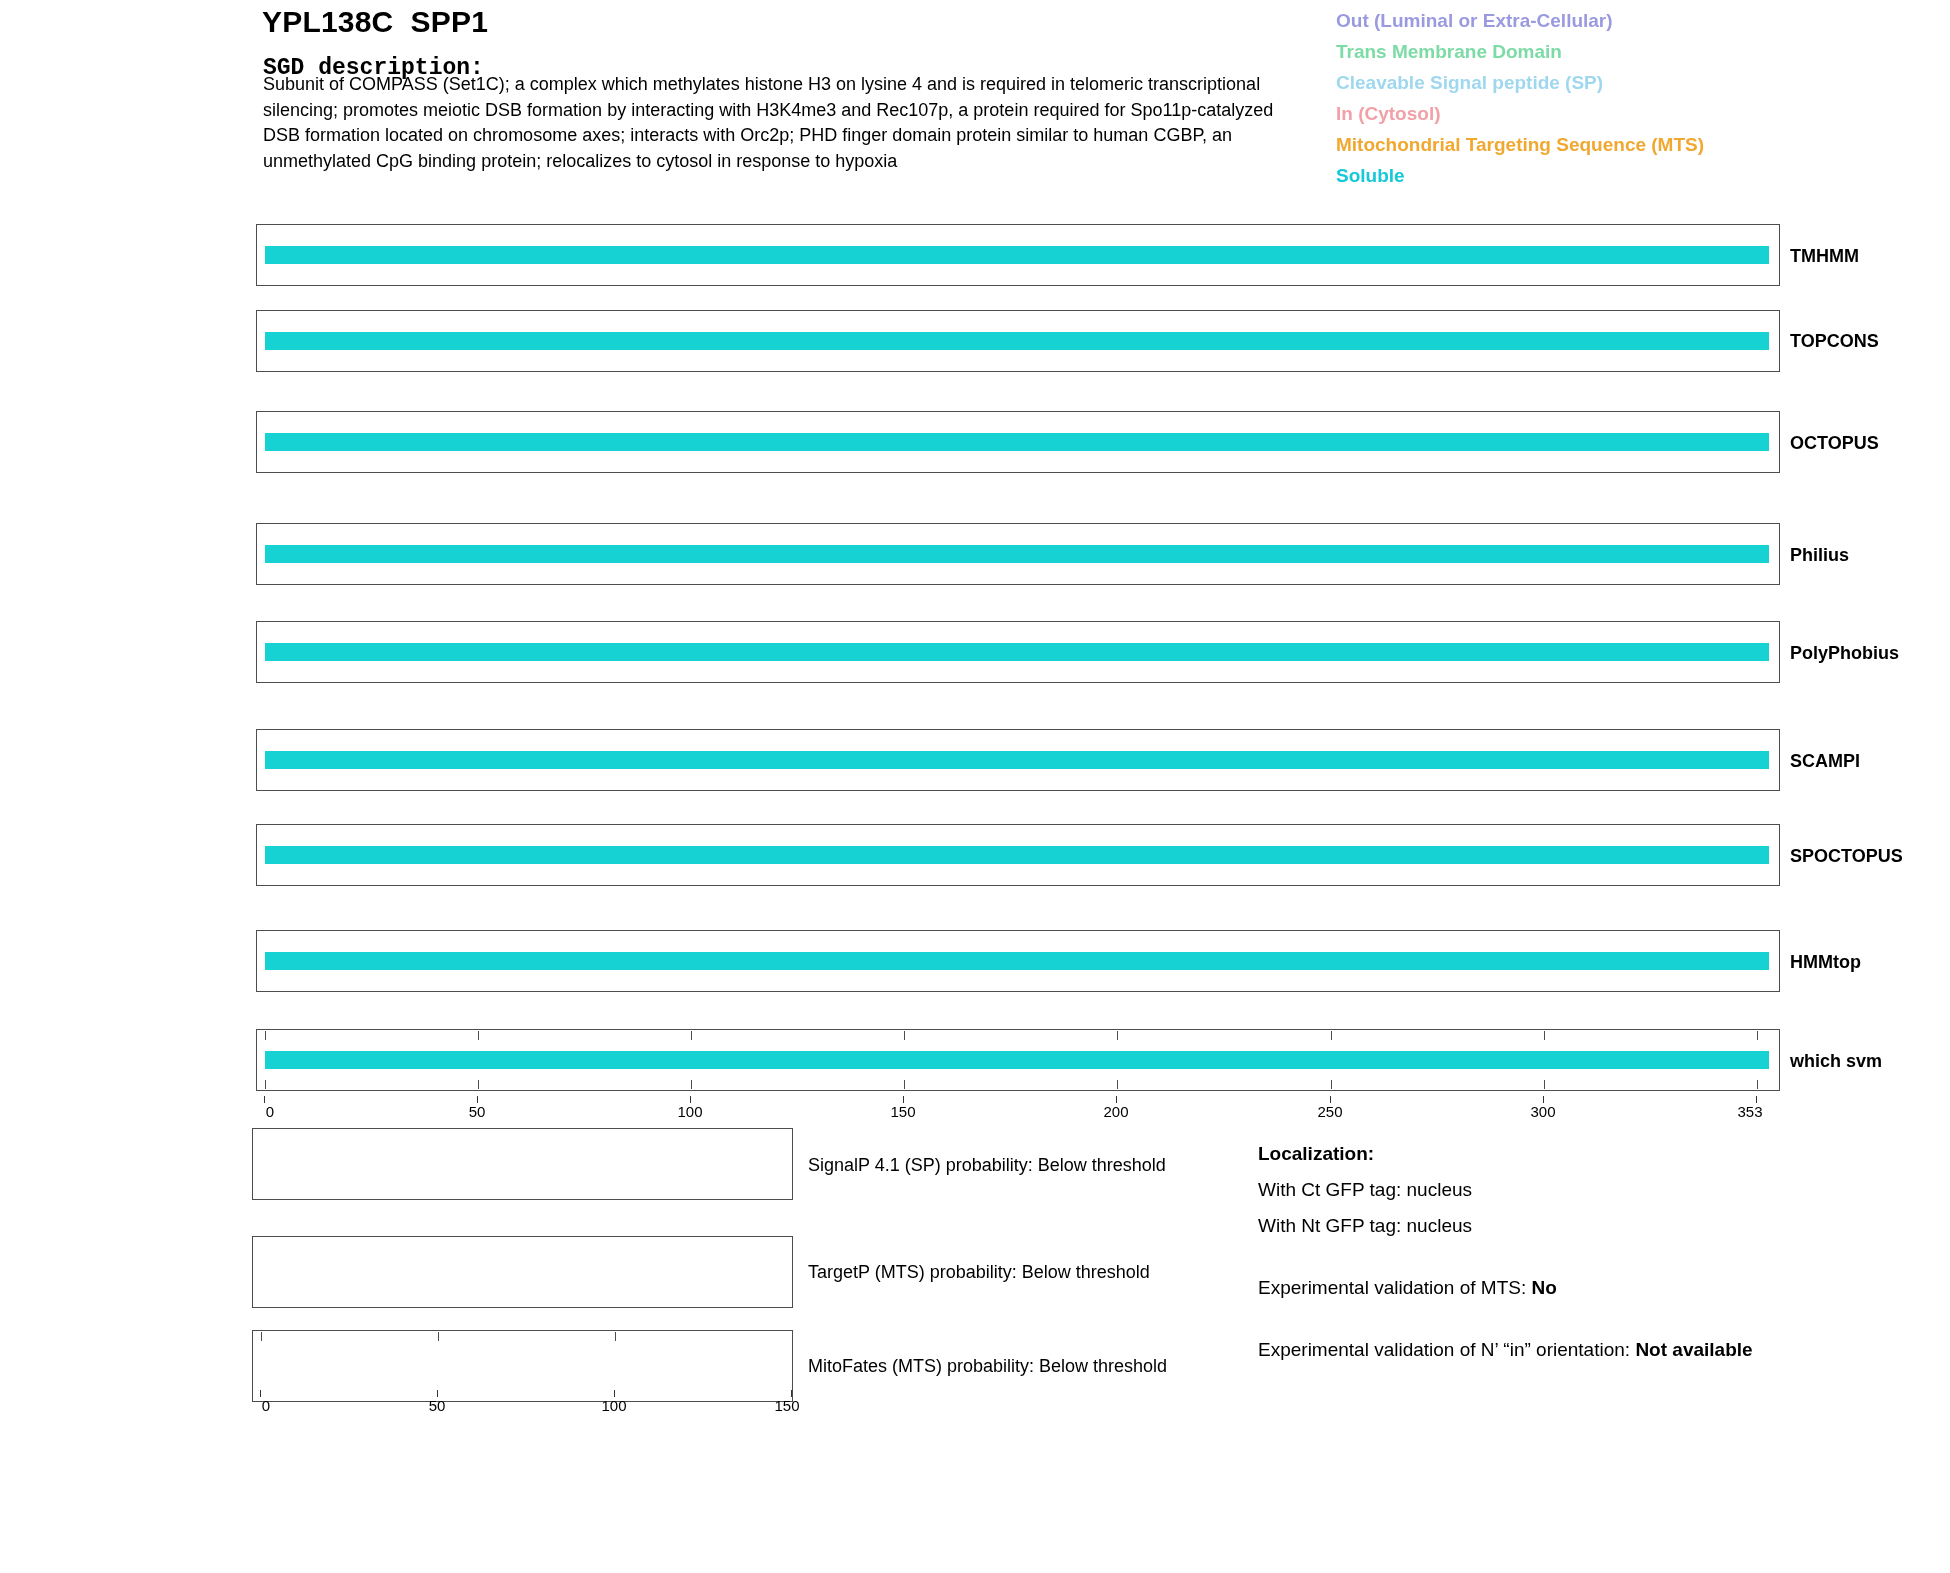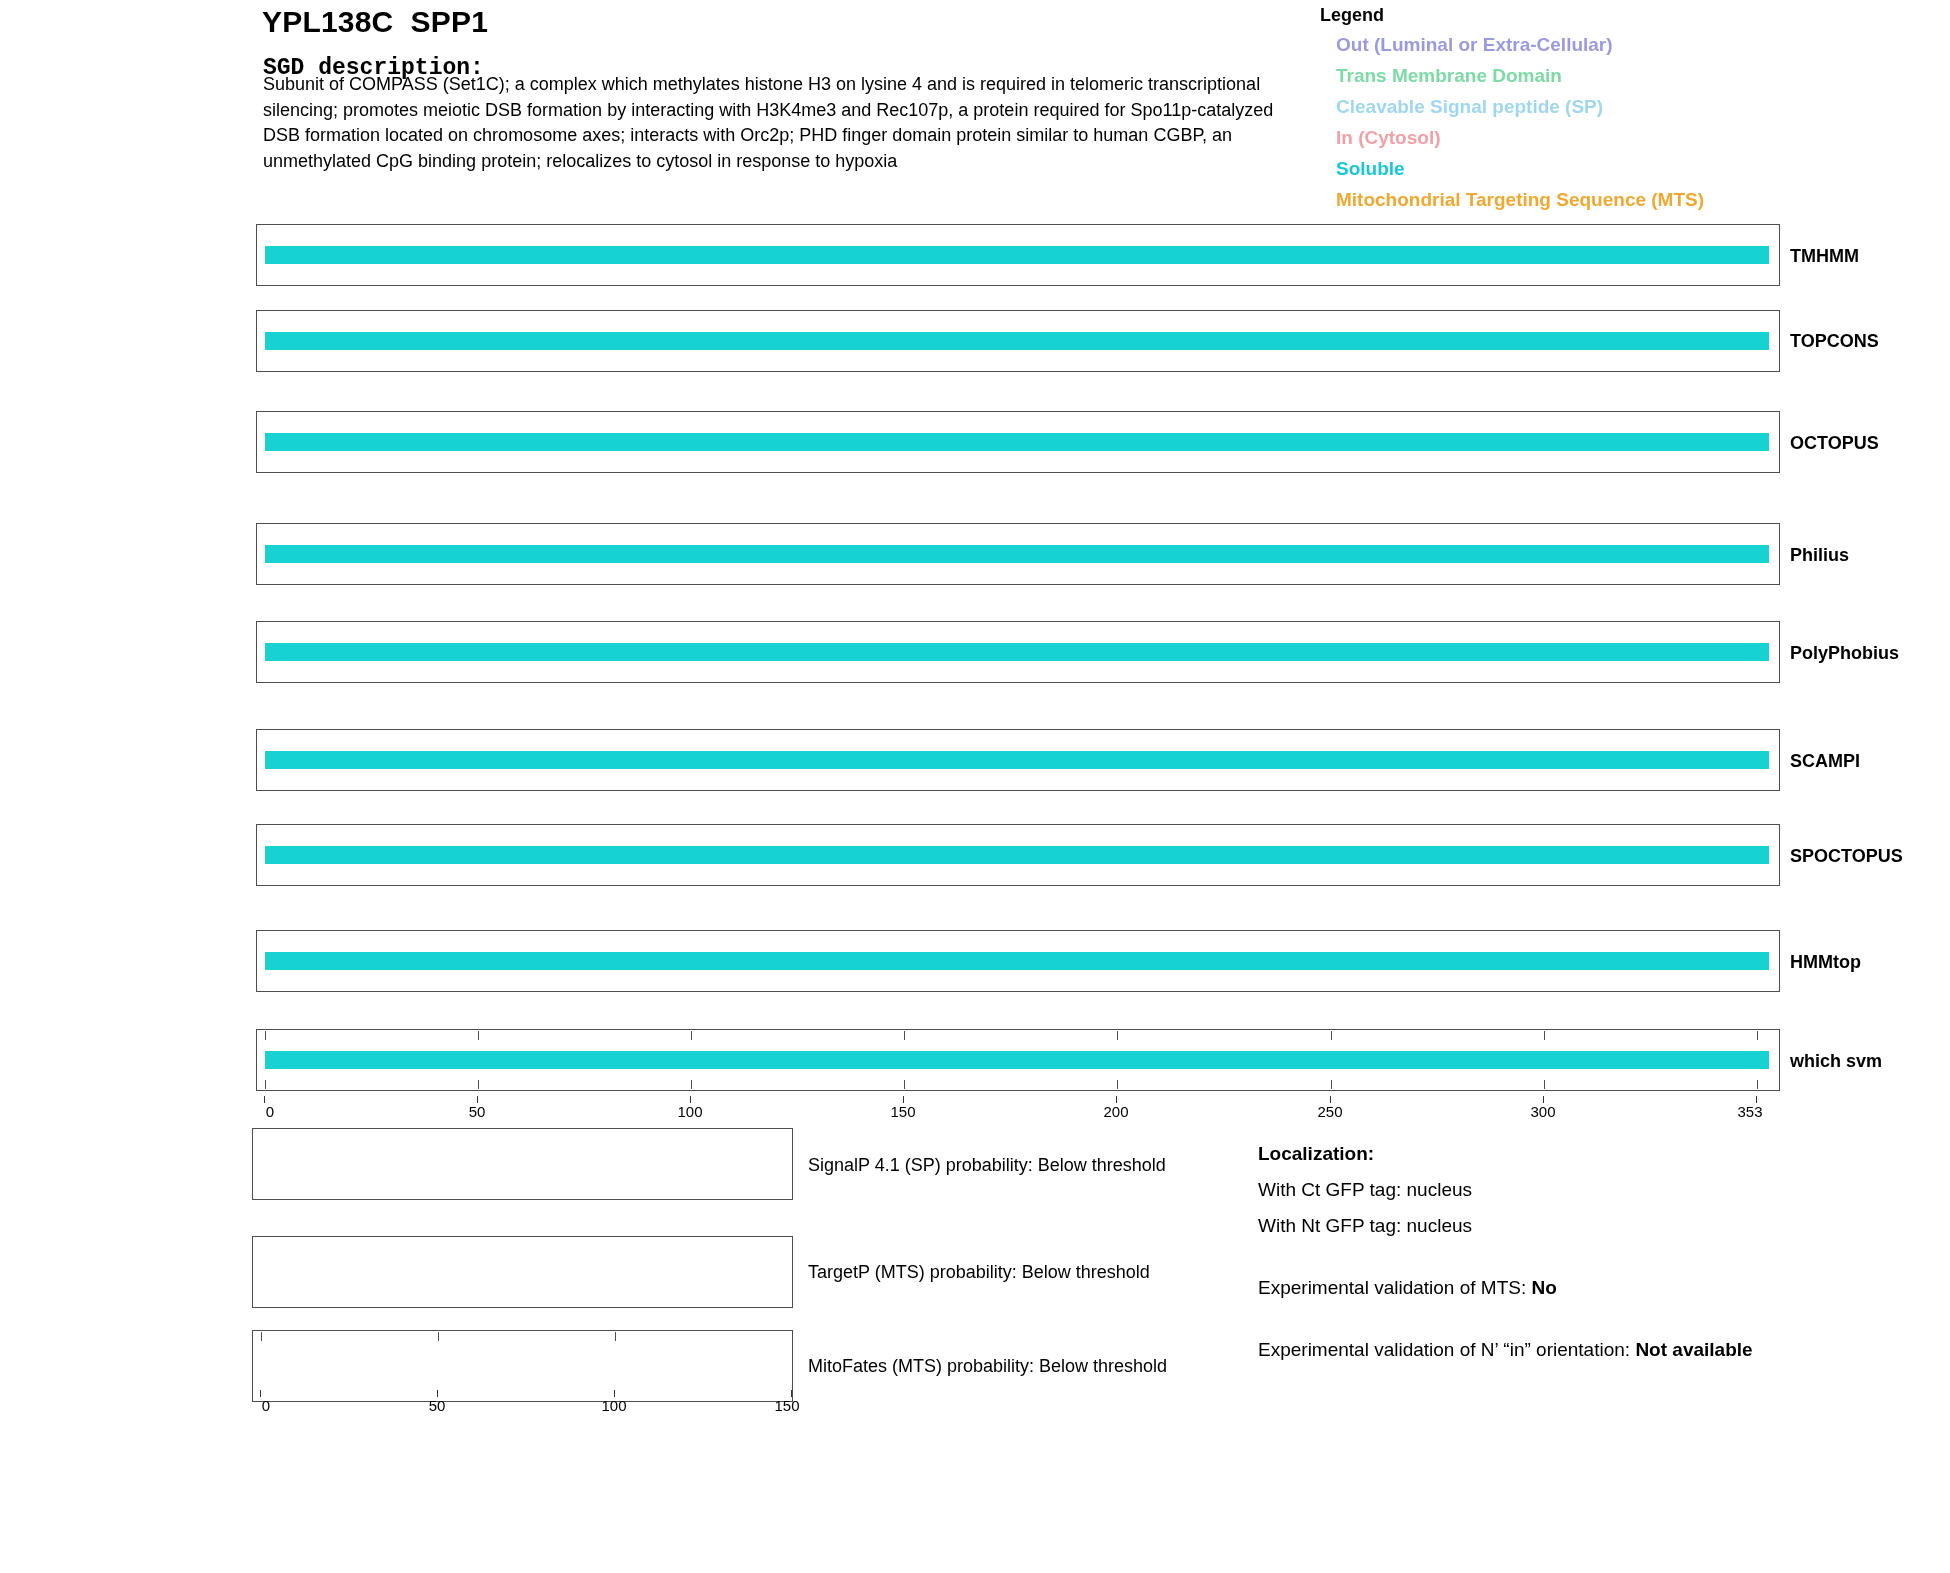--- a/index.html
+++ b/index.html
@@ -197,27 +197,26 @@
 </head>
 <body>
 
 <div class="page">
 
   <div id="title">YPL138C  SPP1</div>
   <div id="sgd-label">SGD description:</div>
   <div id="sgd-desc">Subunit of COMPASS (Set1C); a complex which methylates histone H3 on lysine 4 and is required in telomeric transcriptional silencing; promotes meiotic DSB formation by interacting with H3K4me3 and Rec107p, a protein required for Spo11p-catalyzed DSB formation located on chromosome axes; interacts with Orc2p; PHD finger domain protein similar to human CGBP, an unmethylated CpG binding protein; relocalizes to cytosol in response to hypoxia</div>
 
   <div id="legend">
-    <div class="legend-title">Legend</div>
     <div class="legend-item" style="color:#9a9ae0">Out (Luminal or Extra-Cellular)</div>
     <div class="legend-item" style="color:#7ddba6">Trans Membrane Domain</div>
     <div class="legend-item" style="color:#9fd8ee">Cleavable Signal peptide (SP)</div>
     <div class="legend-item" style="color:#f2a0a8">In (Cytosol)</div>
+    <div class="legend-item" style="color:#f0a830">Mitochondrial Targeting Sequence (MTS)</div>
     <div class="legend-item" style="color:#16c8d8">Soluble</div>
-    <div class="legend-item" style="color:#f0a830">Mitochondrial Targeting Sequence (MTS)</div>
   </div>
 
   <div class="track" style="top:224px">
     <div class="bar"></div>
   </div>
   <div class="track-label" style="top:246px">TMHMM</div>
 
   <div class="track" style="top:310px">
     <div class="bar"></div>
   </div>

